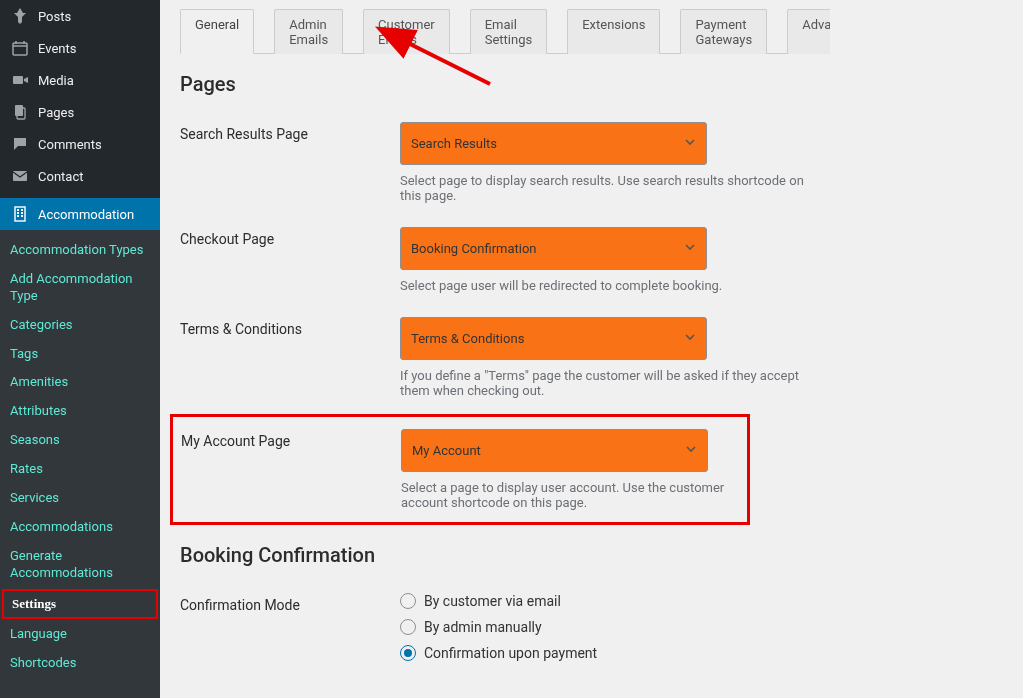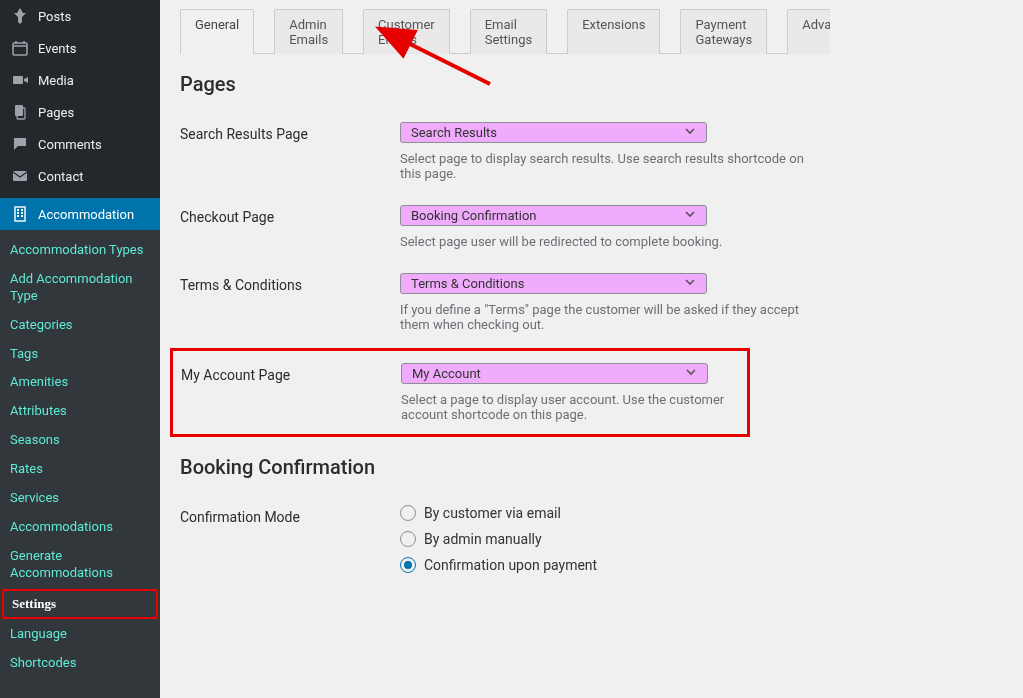--- a/index.html
+++ b/index.html
@@ -126,24 +126,24 @@
     color: #2c2c2c;
     font-size: 14px;
     padding-top: 4px;
   }
   .form-row .field { flex: 1; }
   .select {
     width: 285px;
     display: flex;
     align-items: center;
     justify-content: space-between;
-    background: #f0abfc;
+    background: #f97316;
     border: 1px solid #8c8f94;
     border-radius: 3px;
-    padding: 2px 10px;
+    padding: 13px 10px;
     font-size: 13px;
     color: #333;
     cursor: pointer;
   }
   .select .chev { color: #555; }
   .help {
     font-size: 13px;
     color: #6c7075;
     margin-top: 8px;
   }

